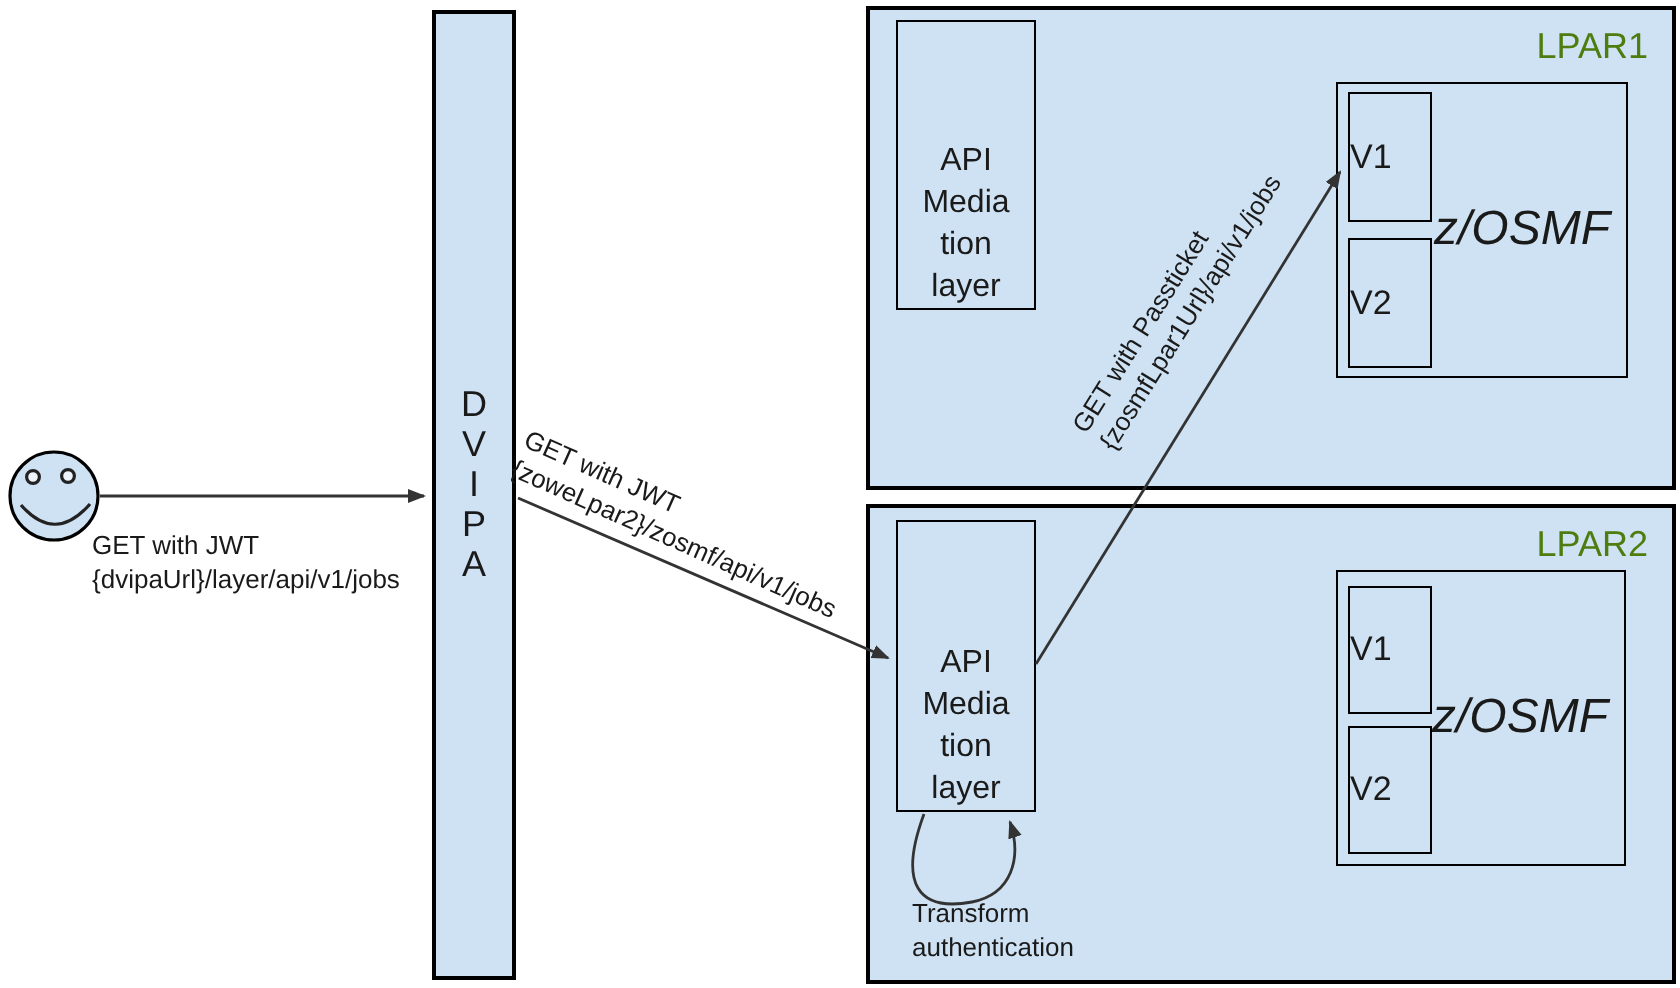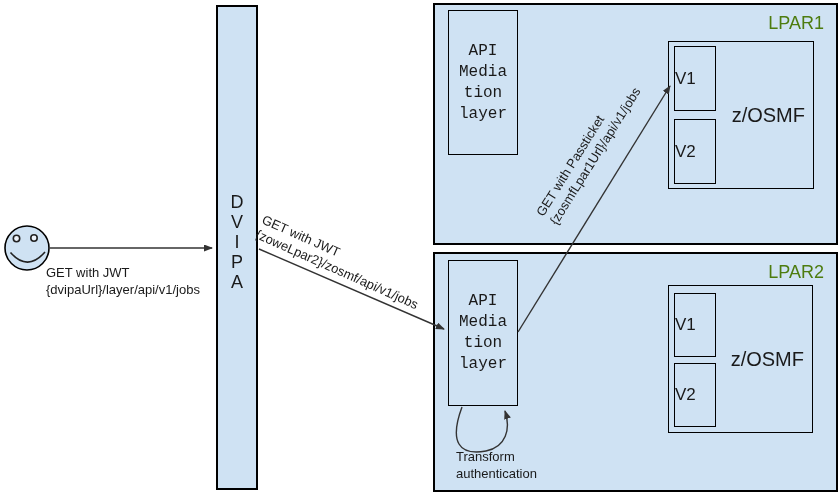--- a/index.html
+++ b/index.html
@@ -11,26 +11,27 @@
     position:absolute;background:#cfe2f3;border:1.5px solid #000;
     box-sizing:border-box;
   }
   .lpar{border-width:2px;}
   .lpar-title{
     position:absolute;top:8px;right:12px;font-size:18px;color:#4d7c0f;
   }
   .dvipa{border-width:2px;display:flex;align-items:center;justify-content:center;}
   .dvipa-letters{margin-top:-12px;text-align:center;font-size:18px;line-height:20px;}
   .dvipa-letters span{display:block;}
-  .api-layer{display:flex;align-items:center;justify-content:center;font-family:Liberation Mono, monospace;}
+  .api-layer{display:flex;align-items:flex-end;justify-content:center;}
   .api-lines{text-align:center;font-size:16px;line-height:21px;}
   .api-lines span{display:block;}
   .zosmf-label{
     position:absolute;right:8px;top:50%;transform:translateY(-50%);
-    font-size:20px;
+    font-size:24px;
+    font-style:italic;
   }
   .vbox{display:flex;align-items:center;font-size:17px;}
   .note{position:absolute;font-size:13px;line-height:17px;white-space:nowrap;}
   .note span{display:block;}
   .rot{position:absolute;font-size:13px;line-height:16px;white-space:nowrap;transform-origin:0 0;z-index:12;}
   .rot span{display:block;}
   .rot1{left:266px;top:212px;transform:rotate(24deg);}
   .rot2{left:533px;top:211px;transform:rotate(-58deg);}
   #overlay{position:absolute;left:0;top:0;z-index:10;pointer-events:none;}
   .z1{z-index:1}.z2{z-index:2}.z3{z-index:3}

